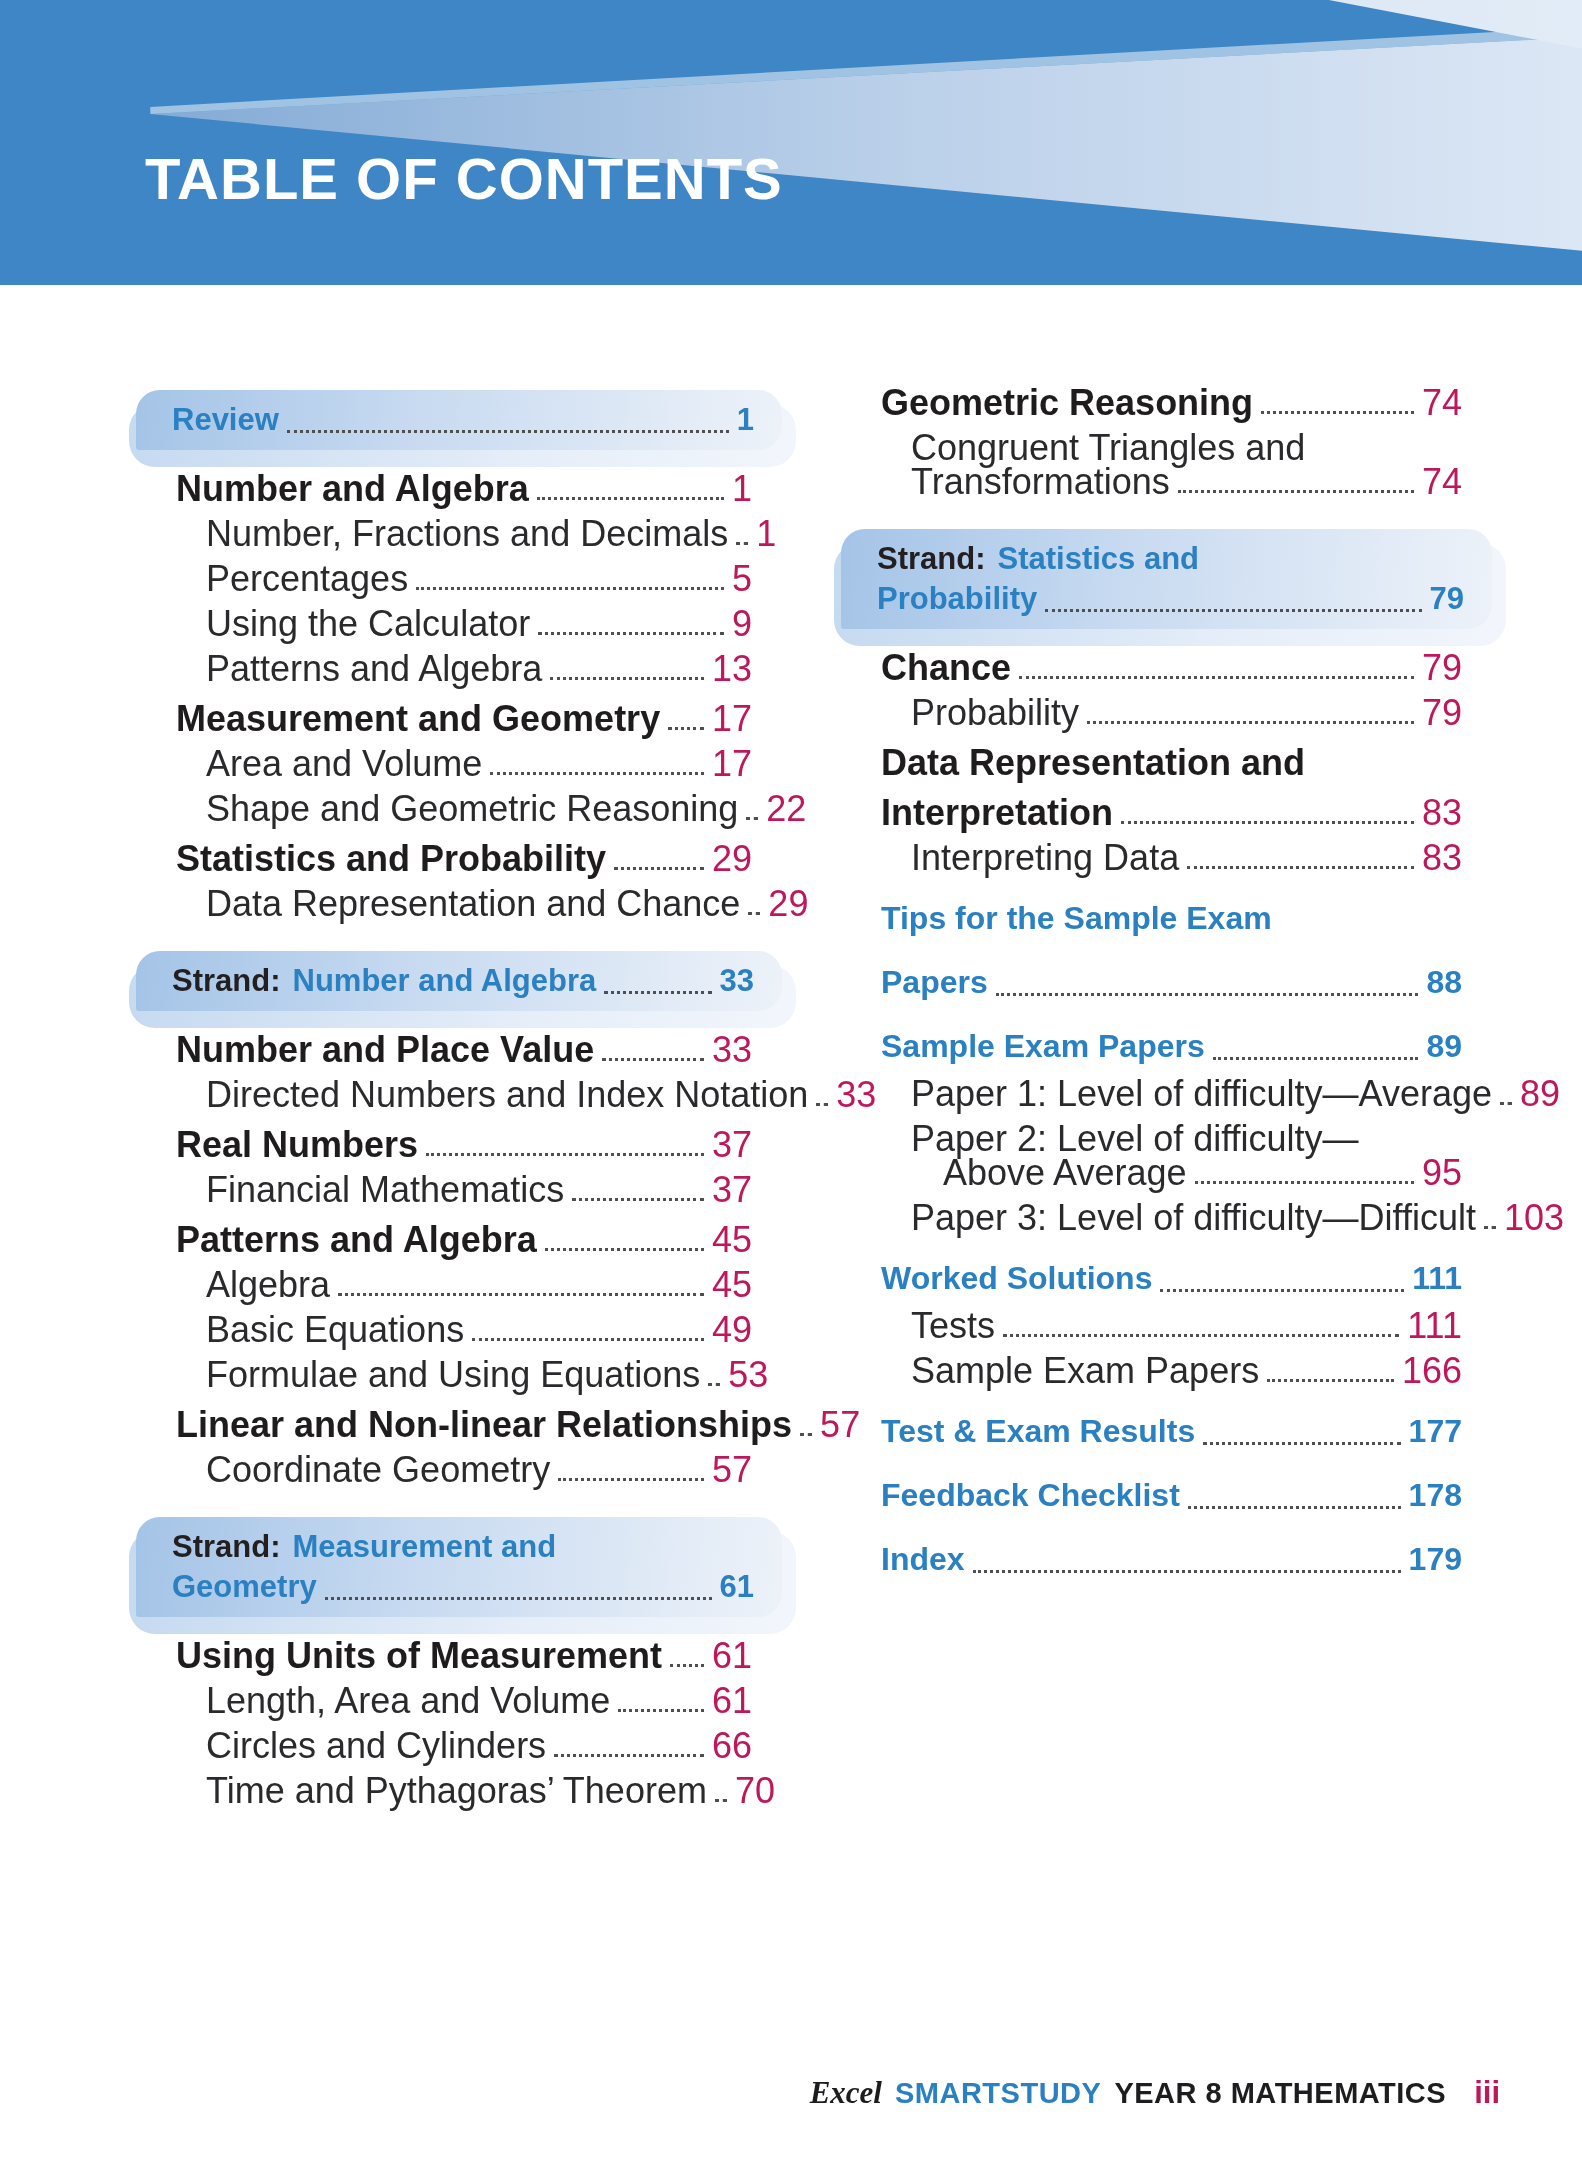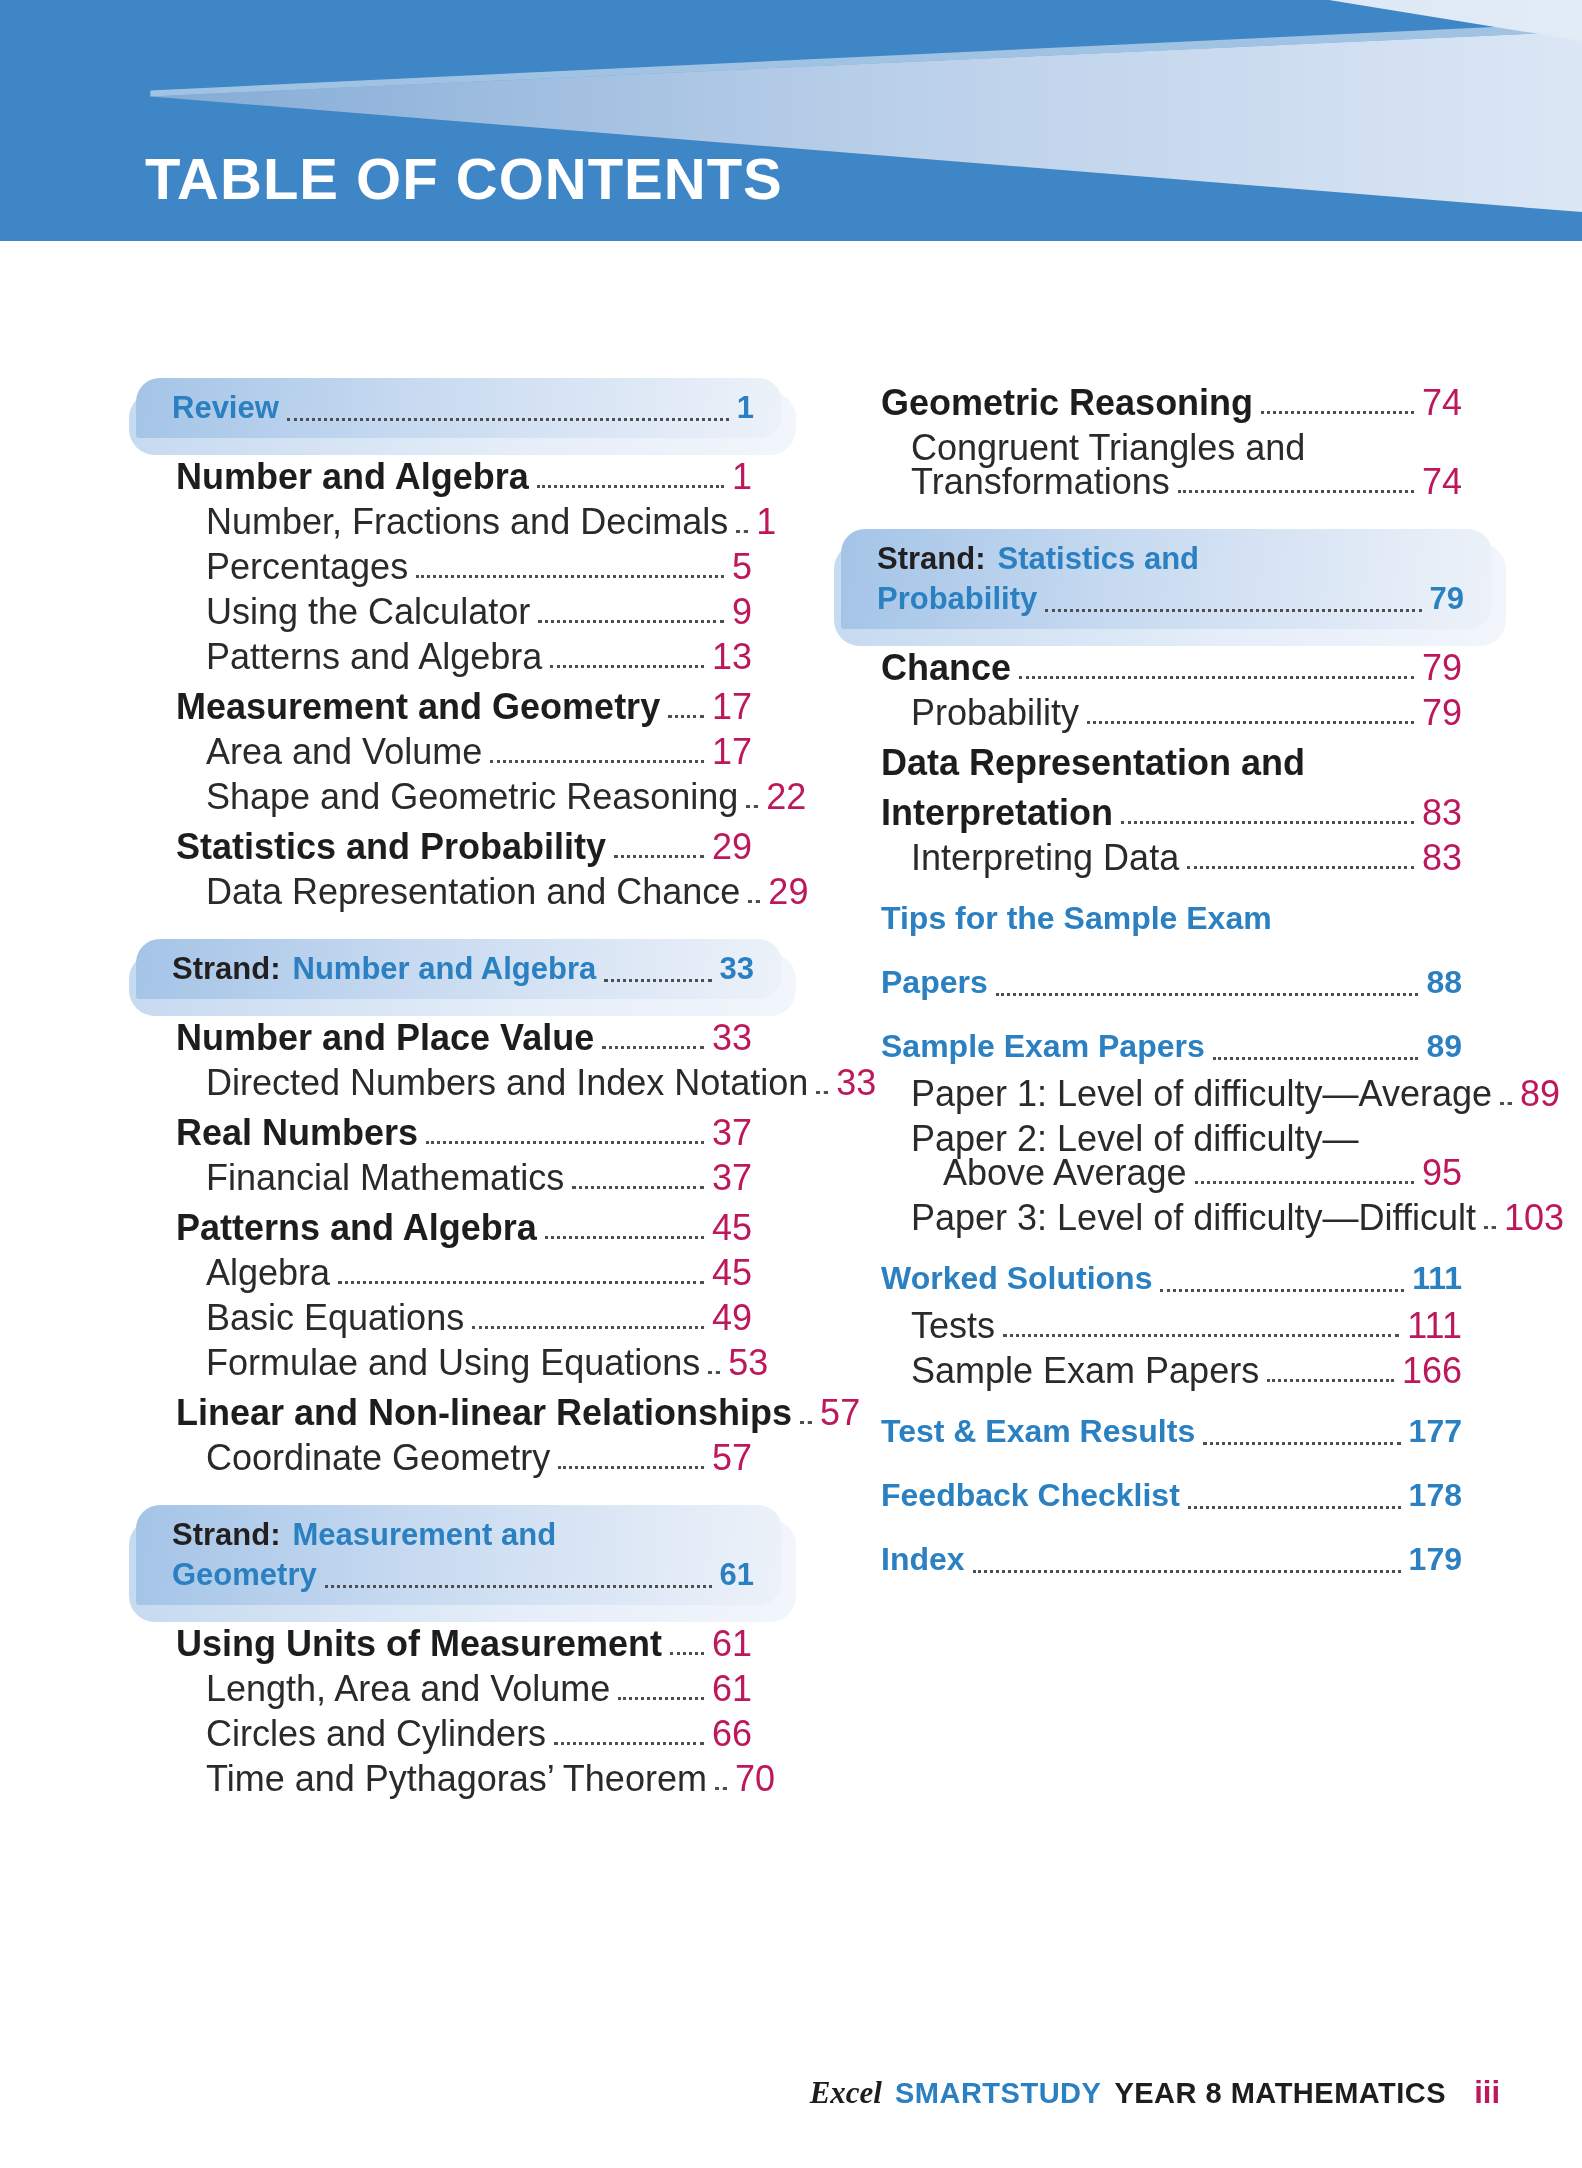--- a/index.html
+++ b/index.html
@@ -6,21 +6,21 @@
   .page{
     position:relative;
     width:1582px;height:2168px;
     background:#ffffff;
     overflow:hidden;
     font-family:"Liberation Sans", sans-serif;
     color:#231f20;
   }
   
   .banner{
-    position:absolute;left:0;top:0;width:1582px;height:241px;
+    position:absolute;left:0;top:0;width:1582px;height:285px;
     background:#3e86c5;overflow:hidden;
   }
   .banner .wedge{
     position:absolute;inset:0;
     background:linear-gradient(90deg,#84abd6 10%,#b9cfe9 55%,#dce7f5 100%);
     clip-path:polygon(9.5% 40%,100% 13%,100% 88%);
   }
   .banner .wedge-line{
     position:absolute;inset:0;
     background:rgba(240,246,252,.55);
@@ -61,21 +61,21 @@
   .row.blue .pg{font-weight:700;color:#2b80c1;}
   .dots{
     flex:1 1 auto;min-width:12px;
     border-bottom:3px dotted #4f4f52;
     align-self:flex-end;
     margin:0 8px 6px 8px;
   }
   .row.blue .dots{margin-bottom:7px;}
   
   .tocbox{position:relative;margin:30px 0 22px 6px;}
-  .toccol .tocbox:first-child{margin-top:0;}
+  .toccol .tocbox:first-child{margin-top:12px;}
   .box-back{
     position:absolute;left:-7px;right:-14px;top:14px;bottom:-17px;
     border-radius:26px;
     background:linear-gradient(90deg,#c6daf0 0%,#e6eef9 60%,#f2f6fc 100%);
   }
   .box-front{
     position:relative;
     background:linear-gradient(95deg,#a4c4e7 0%,#c9dbf1 45%,#edf2f9 100%);
     border-radius:24px 24px 24px 3px;
     padding:10px 28px 10px 36px;

